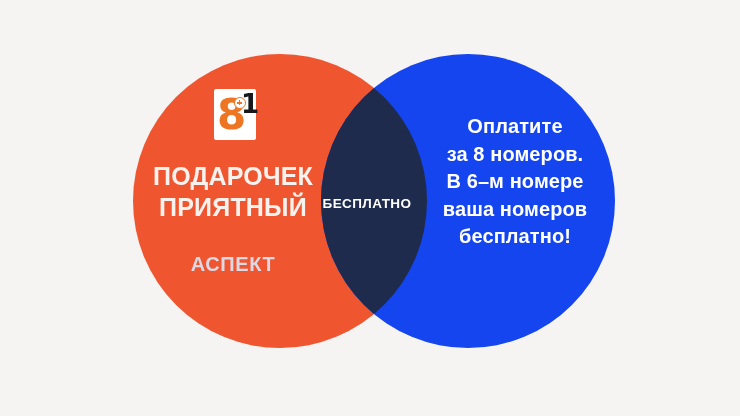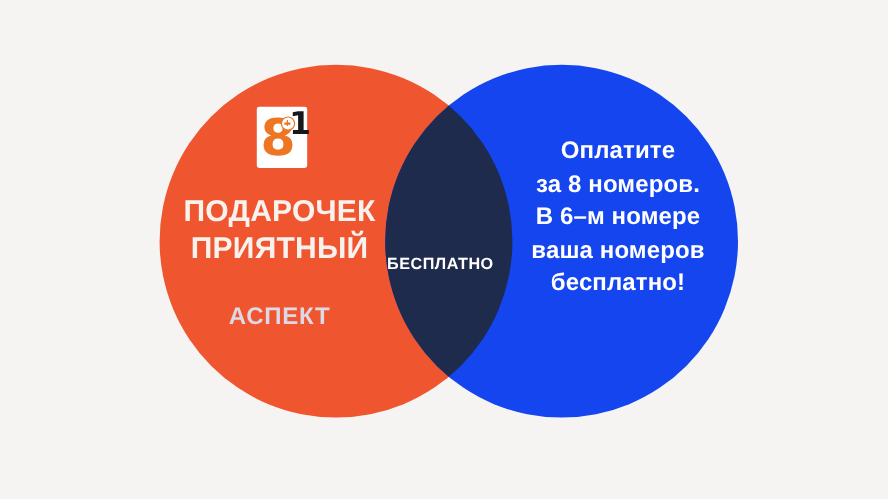--- a/index.html
+++ b/index.html
@@ -128,21 +128,21 @@
     text-align: center;
     color: #dcd9e4;
     font-size: 20px;
     font-weight: 700;
     letter-spacing: 0.6px;
   }
 
   
   #intersection-label {
     left: 312px;
-    top: 212px;
+    top: 196px;
     width: 110px;
     text-align: center;
     color: #ffffff;
     font-size: 13.5px;
     font-weight: 700;
     letter-spacing: 0.4px;
   }
 
   
   #right-body {

